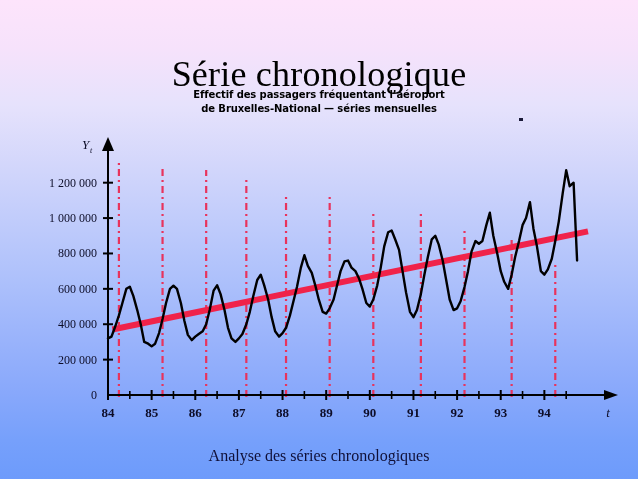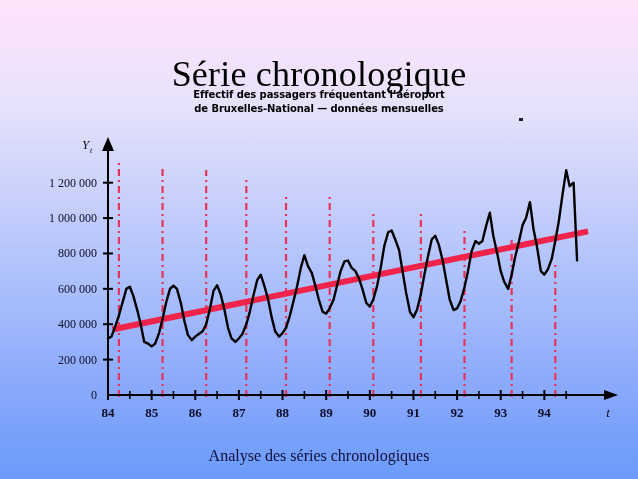--- a/index.html
+++ b/index.html
@@ -139,21 +139,21 @@
 </style>
 </head>
 <body>
 
 <div id="slide">
 
   <h1 id="title">Série chronologique</h1>
 
   <div id="subtitle">
     <span class="line">Effectif des passagers fréquentant l’aéroport</span>
-    <span class="line">de Bruxelles-National — données mensuelles</span>
+    <span class="line">de Bruxelles-National — séries mensuelles</span>
   </div>
 
   <div id="stray-dot"></div>
 
   <div id="chart-area">
     <svg id="chart-svg" width="638" height="300" viewBox="0 0 638 300">
       <g id="g-season">
           <line x1="118.9090909090909" y1="272" x2="118.9090909090909" y2="35" class="season-marker"></line>
           <line x1="162.54545454545456" y1="272" x2="162.54545454545456" y2="42" class="season-marker"></line>
           <line x1="206.1818181818182" y1="272" x2="206.1818181818182" y2="45" class="season-marker"></line>

